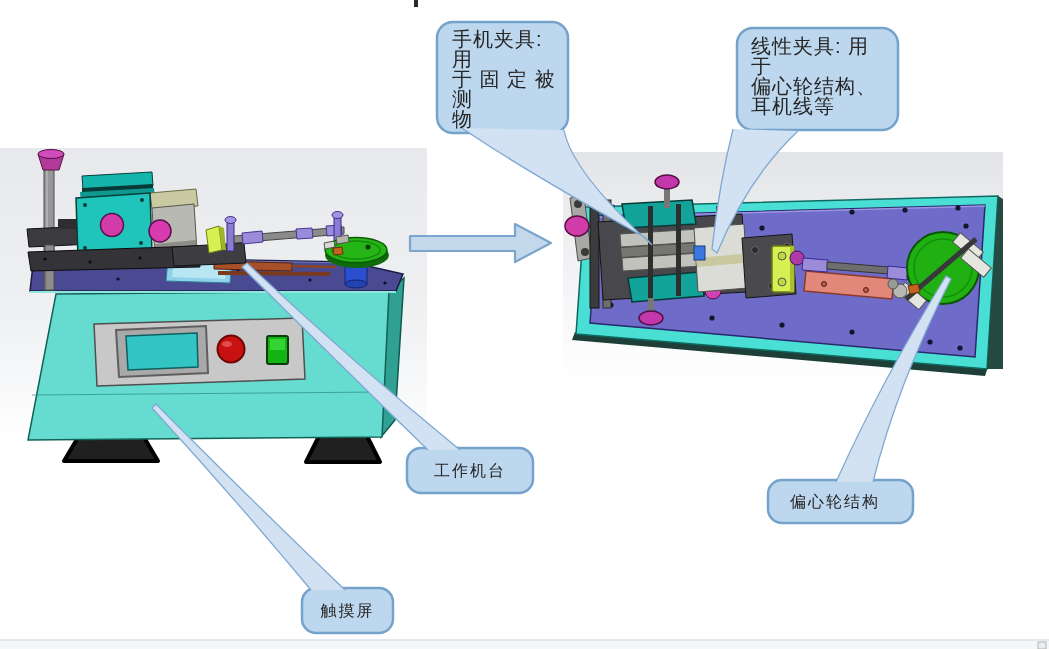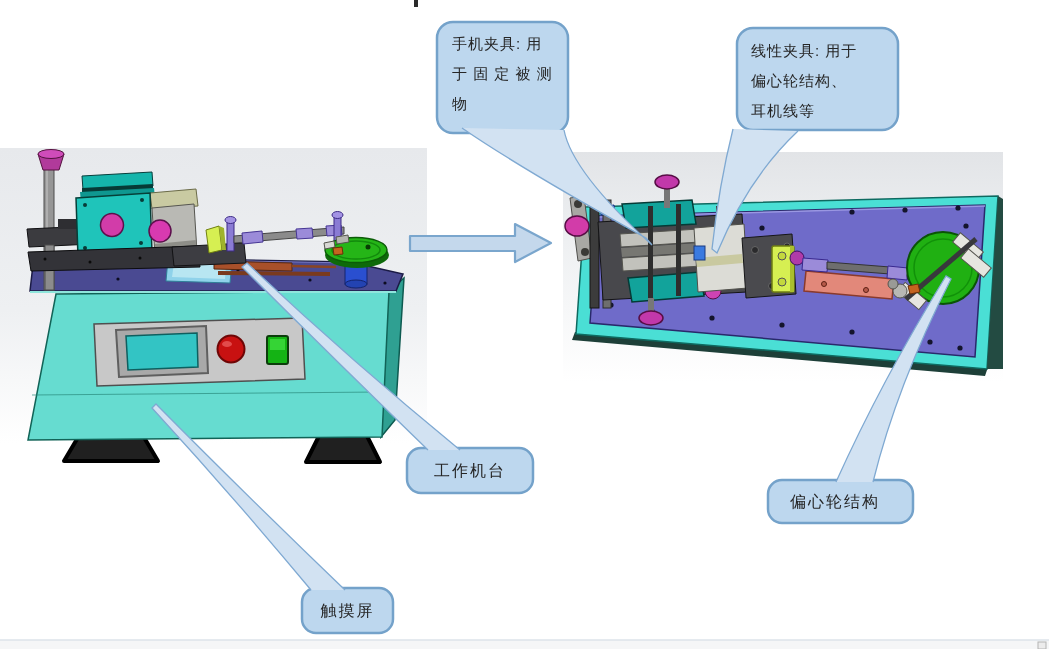--- a/index.html
+++ b/index.html
@@ -6,22 +6,22 @@
   #stage{
     position:relative;width:1049px;height:649px;overflow:hidden;
     background:#ffffff;
     font-family:"Liberation Sans","DejaVu Sans",sans-serif;
   }
   svg{position:absolute;left:0;top:0;}
   .callout-label{
     position:absolute;
     color:var(--text-color,#262626);
     white-space:pre-line;
-    font-size:15px;
-    line-height:30px;
+    font-size:20px;
+    line-height:20px;
     letter-spacing:1px;
     pointer-events:none;
   }
   .callout-label.single{
     display:flex;align-items:center;justify-content:center;
     white-space:nowrap;font-size:16px;letter-spacing:2px;line-height:1;
   }
   .bubble{fill:var(--callout-fill,#bdd7ee);stroke:var(--callout-border,#74a2ca);stroke-width:2.5;}
   .leader{fill:var(--leader-fill,#d2e2f2);stroke:var(--leader-border,#7fa9d2);stroke-width:1.3;}
   .arrow{fill:var(--arrow-fill,#c4d8ec);stroke:var(--arrow-border,#7aa6cd);stroke-width:2.2;stroke-linejoin:round;}

